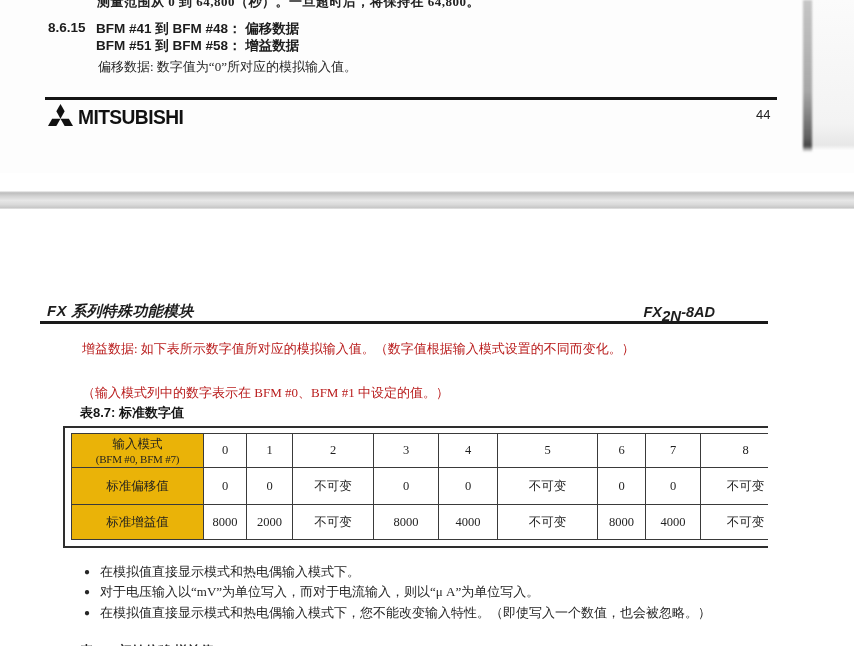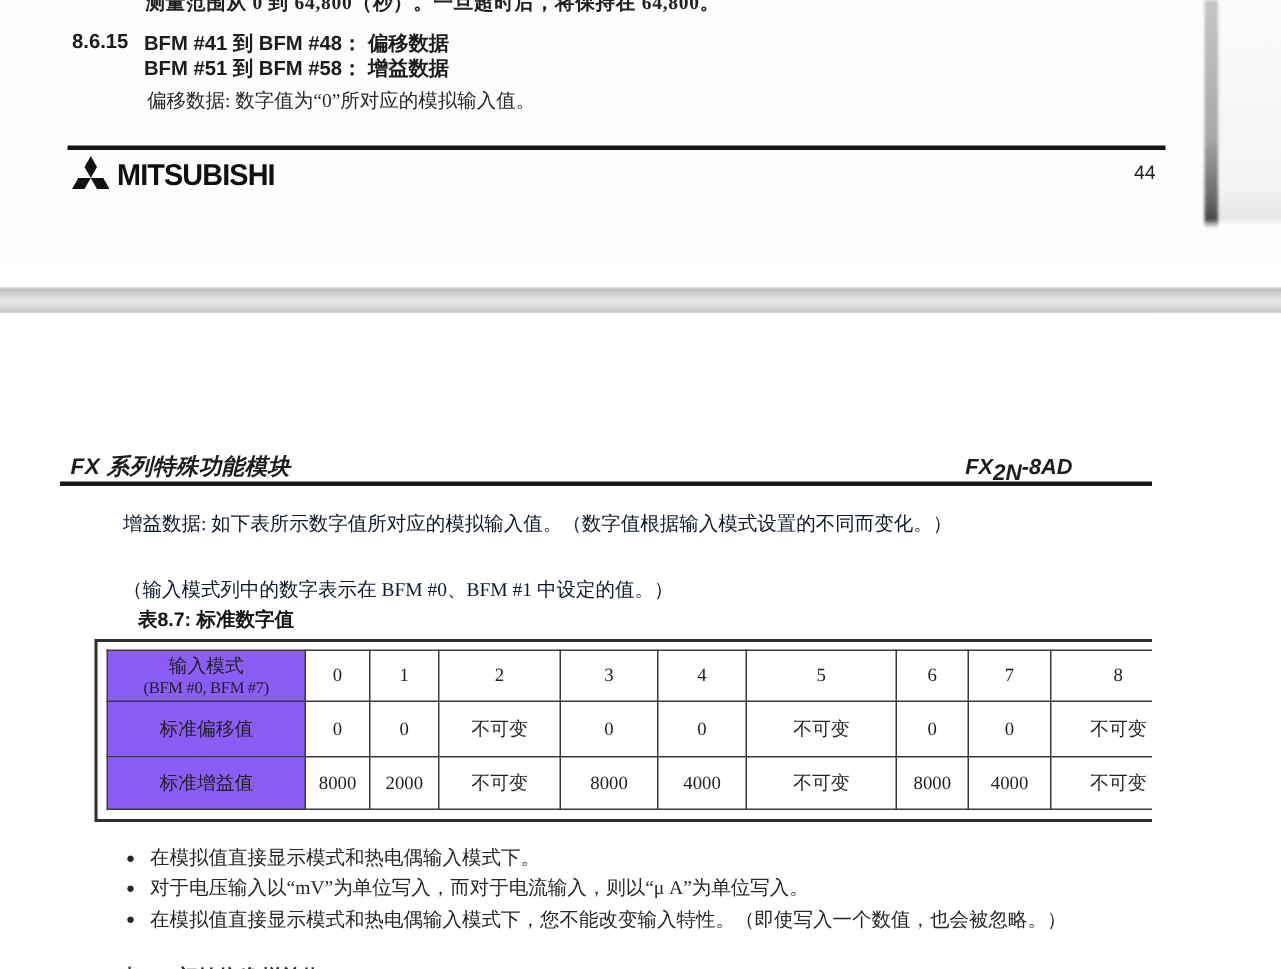--- a/index.html
+++ b/index.html
@@ -33,33 +33,33 @@
             #e7e7e7 52%,#dadada 75%,#c6c6c6 94%,#efefef 100%);}
 
   
   .page2{position:absolute;left:0;top:209px;width:768px;height:437px;background:#ffffff;overflow:hidden;}
   .hdr-left{top:93px;left:47px;font-size:15px;font-style:italic;font-weight:bold;
             font-family:"Liberation Sans","DejaVu Sans",sans-serif;color:#1d1d1d;letter-spacing:.3px;}
   .hdr-right{top:95px;right:53px;left:auto;font-size:14.5px;font-style:italic;font-weight:bold;
              font-family:"Liberation Sans","DejaVu Sans",sans-serif;color:#1d1d1d;}
   .hdr-right sub{font-size:15px;}
   .hdr-rule{position:absolute;top:112px;left:40px;width:762px;height:2.5px;background:#1a1a1a;}
-  .para{font-size:13px;color:#0f172a;}
+  .para{font-size:13px;color:#b91c1c;}
   .pr1{top:131px;left:82px;}
   .pr2{top:153px;left:82px;}
   .pr3{top:175px;left:82px;}
-  .tbl-cap{top:195px;left:92px;font-size:13px;font-weight:bold;color:#171717;
+  .tbl-cap{top:195px;left:80px;font-size:13px;font-weight:bold;color:#171717;
            font-family:"Liberation Sans","DejaVu Sans",sans-serif;}
 
   .tbl-frame{position:absolute;top:217px;left:63px;width:734px;height:122px;
              border:2px solid #2e2e2e;box-sizing:border-box;background:#fff;}
   table.std{position:absolute;left:6px;top:5px;border-collapse:collapse;table-layout:fixed;width:719px;}
   table.std td{border:1.5px solid #3a3a3a;text-align:center;vertical-align:middle;
                font-size:12.5px;color:#1f1f1f;padding:0;}
-  td.lbl{background:#8b5cf6;text-align:left;padding-left:7px;font-size:12.5px;}
+  td.lbl{background:#eab308;text-align:left;padding-left:7px;font-size:12.5px;}
   .lbl .sub2{font-size:11px;letter-spacing:-.2px;}
   tr.hrow td{height:33px;}
   tr.r2 td{height:36px;}
   tr.r3 td{height:34px;}
 
   .bullet{position:absolute;left:84px;font-size:13px;color:#262626;white-space:nowrap;}
   .bullet::before{content:"●";font-size:10px;margin-right:10px;position:relative;top:-1px;}
   .bl1{top:354px;} .bl2{top:374px;} .bl3{top:395px;}
   .init-line{top:415px;left:82px;font-size:13px;color:#262626;}
   .cut-bottom{top:433px;left:80px;font-size:13px;font-weight:bold;color:#2a2a2a;

